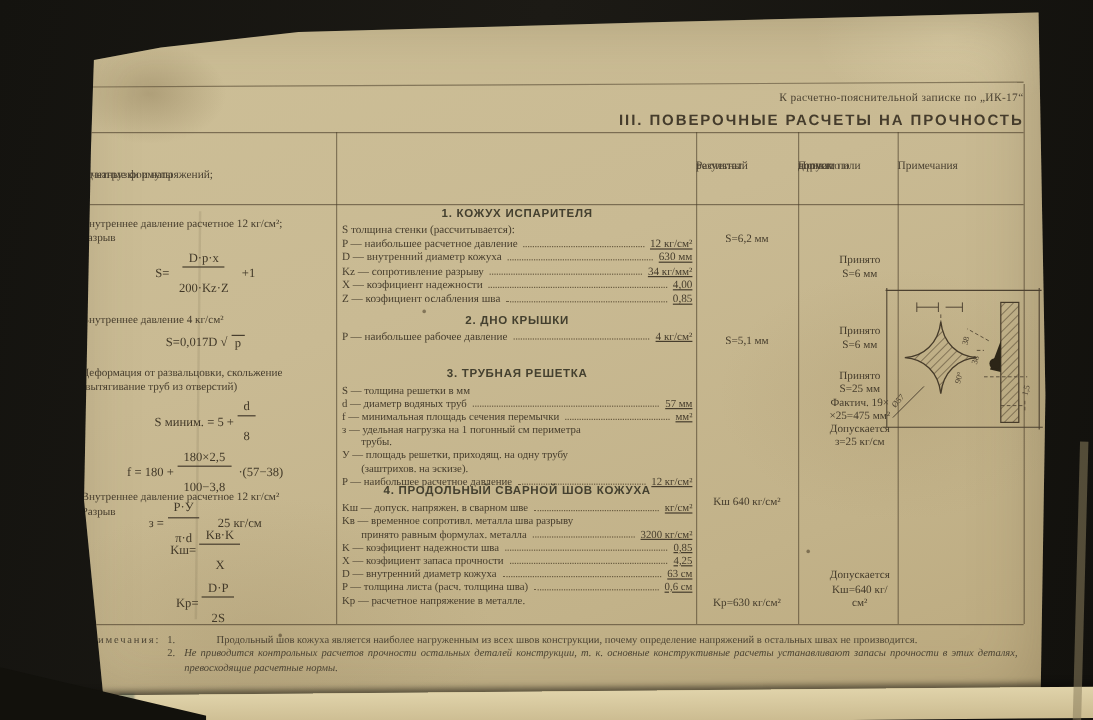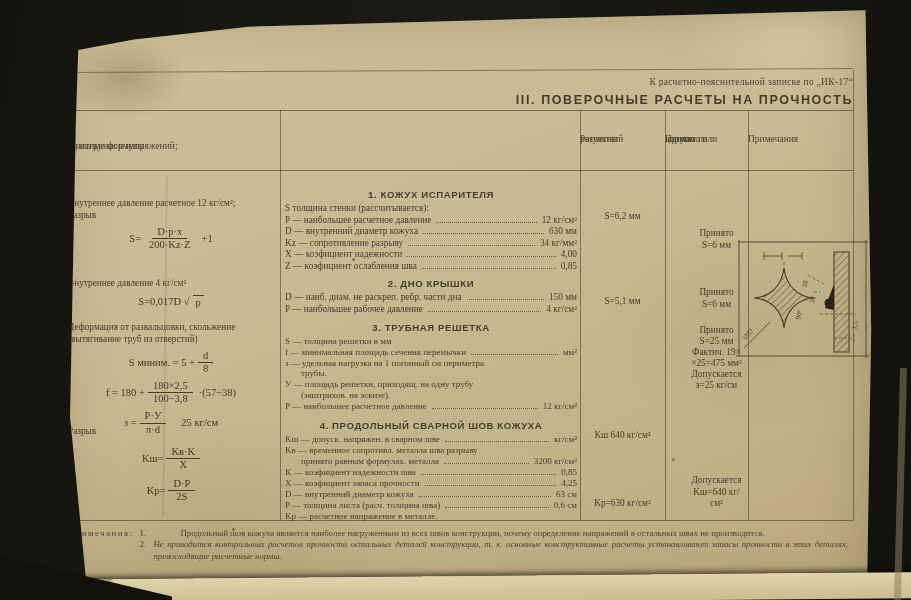--- a/index.html
+++ b/index.html
@@ -30,38 +30,38 @@
   .hl{height:1px;background:rgba(74,62,42,.62);}
   .vl{width:1px;background:rgba(74,62,42,.58);}
   
   .th{top:102px;height:60px;display:flex;flex-direction:column;justify-content:center;
       text-align:center;font-size:9.5px;line-height:1.25;color:#4c4333;}
   .th.sp{justify-content:space-around;padding:7px 0;}
   
   .tbody{left:11px;top:162px;width:790px;height:350px;}
   .row{position:relative;width:790px;}
   .row *{position:static;}
-  .c1,.c2,.c3,.c4,.c5{position:absolute;top:16px;bottom:0;font-size:9.3px;line-height:1.25;}
+  .c1,.c2,.c3,.c4,.c5{position:absolute;top:0;bottom:0;font-size:9.3px;line-height:1.25;}
   .c1{left:5px;width:206px;}
   .c2{left:222px;width:292px;}
   .c3{left:519px;width:81px;text-align:center;}
   .c4{left:604px;width:79px;text-align:center;}
   .sec-head{text-align:center;font-family:"Liberation Sans",sans-serif;font-weight:bold;
             font-size:9.6px;letter-spacing:.6px;color:#44402f;margin-bottom:2px;}
   .drow{display:flex;align-items:baseline;}
   .dsub{display:flex;align-items:baseline;padding-left:16px;}
   .term{white-space:nowrap;}
   .lead{flex:1;min-width:6px;margin:0 5px 3px 5px;border-bottom:1px dotted rgba(90,76,52,.85);}
   .lead.off{border-bottom:none;}
-  .val{white-space:nowrap;text-align:center;}
+  .val{white-space:nowrap;text-align:center;text-decoration:underline;}
   .formula{display:flex;align-items:center;justify-content:center;gap:3px;
            font-size:10.5px;margin-top:5px;color:#413828;}
   .frac{display:inline-flex;flex-direction:column;align-items:center;line-height:1.15;}
   .fnum{padding:0 5px;border-bottom:1px solid #473e2e;}
-  .fden{padding:0 5px;}
+  .fden{padding:0 5px;margin-top:12px;}
   .sqrt{border-top:1px solid #473e2e;padding:0 3px;}
   .fsuf{margin-left:3px;}
   .fsuf.gap{margin-left:12px;}
   .resline{color:#453c2c;}
   .accline{color:#453c2c;padding-left:20px;}
   
   .notes{left:16px;top:520px;width:780px;font-size:8.8px;line-height:1.3;color:#4c4434;}
   .notes-inner{display:flex;}
   .nlabel{white-space:nowrap;letter-spacing:1.5px;margin-right:6px;}
   .nitems{flex:1;}
@@ -186,25 +186,20 @@
         <div class="c1">
           <div>Внутреннее давление 4 кг/см²</div>
           <div class="formula">
             <span>S=0,017D √</span>
             <span class="sqrt">p</span>
           </div>
         </div>
         <div class="c2">
           <div class="sec-head">2. ДНО КРЫШКИ</div>
           <div class="drow">
-              <span class="term">D — наиб. диам. не раскреп. ребр. части дна</span>
-              <span class="lead"></span>
-              <span class="val">150 мм</span>
-            </div>
-          <div class="drow">
               <span class="term">P — наибольшее рабочее давление</span>
               <span class="lead"></span>
               <span class="val">4 кг/см²</span>
             </div>
         </div>
         <div class="c3" style="padding-top:18px;">
           <div class="resline">S=5,1 мм</div>
         </div>
         <div class="c4" style="padding-top:9px;">
           <div class="accline">Принято</div>
@@ -239,20 +234,25 @@
             </span>
             <span class="fsuf gap">25 кг/см</span>
           </div>
         </div>
         <div class="c2" style="font-size:9px;line-height:1.2;">
           <div class="sec-head">3. ТРУБНАЯ РЕШЕТКА</div>
           <div class="drow">
               <span class="term">S — толщина решетки в мм</span>
               <span class="lead off"></span>
               <span class="val"></span>
+            </div>
+          <div class="drow">
+              <span class="term">d — диаметр водяных труб</span>
+              <span class="lead"></span>
+              <span class="val">57 мм</span>
             </div>
           <div class="drow">
               <span class="term">f — минимальная площадь сечения перемычки</span>
               <span class="lead"></span>
               <span class="val">мм²</span>
             </div>
           <div class="drow">
               <span class="term">з — удельная нагрузка на 1 погонный см периметра</span>
             </div>
           <div class="dsub">
@@ -275,20 +275,21 @@
           <div class="accline">S=25 мм</div>
           <div class="accline">Фактич. 19×</div>
           <div class="accline">×25=475 мм²</div>
           <div class="accline">Допускается</div>
           <div class="accline">з=25 кг/см</div>
         </div>
       </div>
 
       <div class="row" style="height:116px;">
         <div class="c1" style="padding-top:6px;">
+          <div>Внутреннее давление расчетное 12 кг/см²</div>
           <div>Разрыв</div>
           <div class="formula" style="margin-top:8px;">
             <span>Kш=</span>
             <span class="frac">
               <span class="fnum">Kв·K</span>
               <span class="fden">X</span>
             </span>
           </div>
           <div class="formula" style="margin-top:7px;">
             <span>Kр=</span>

